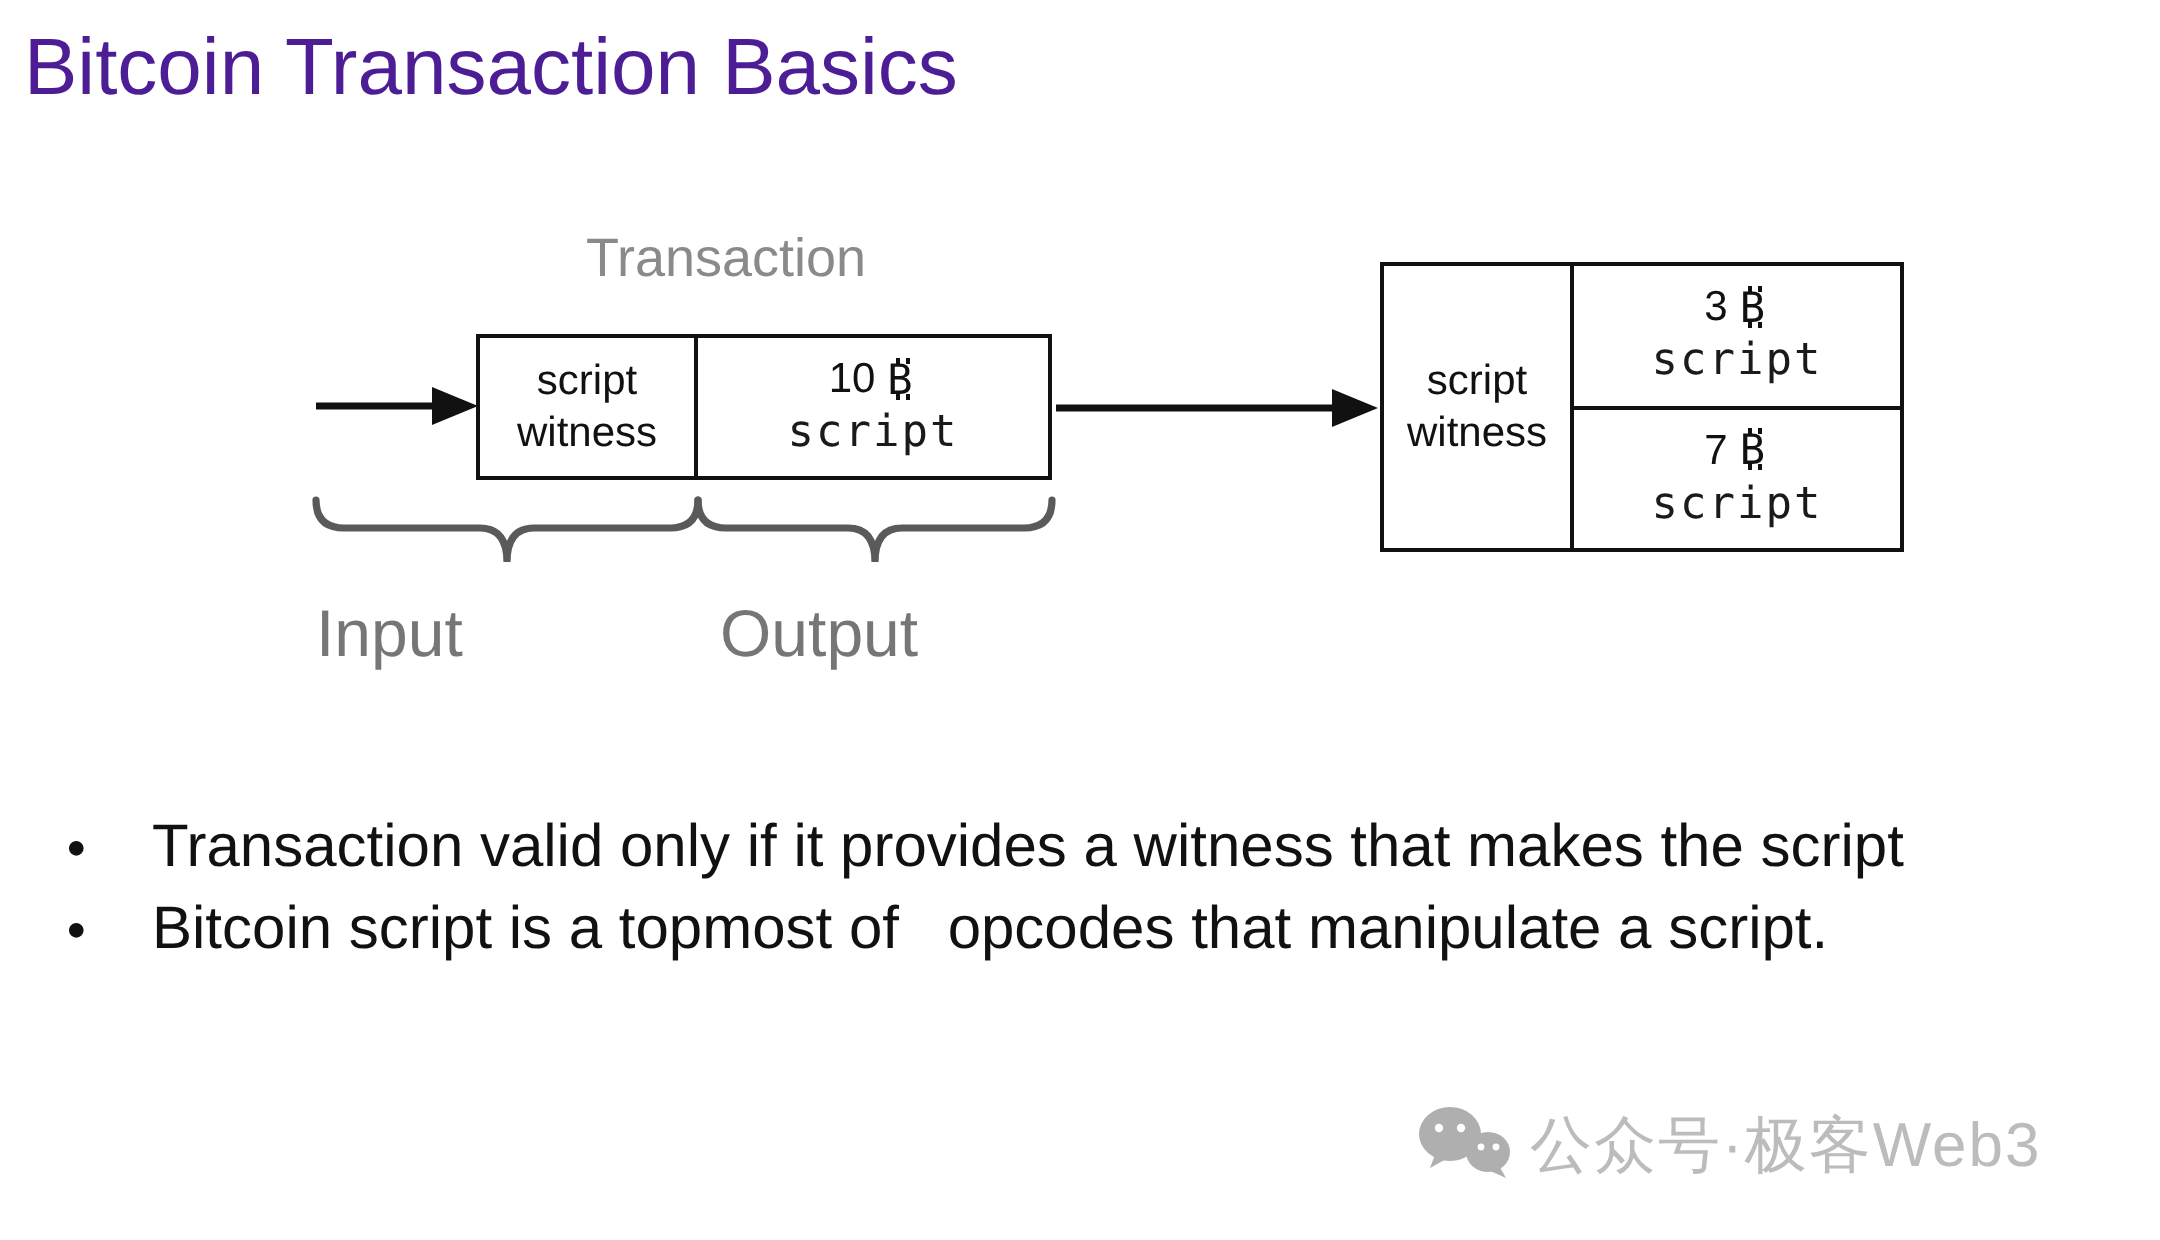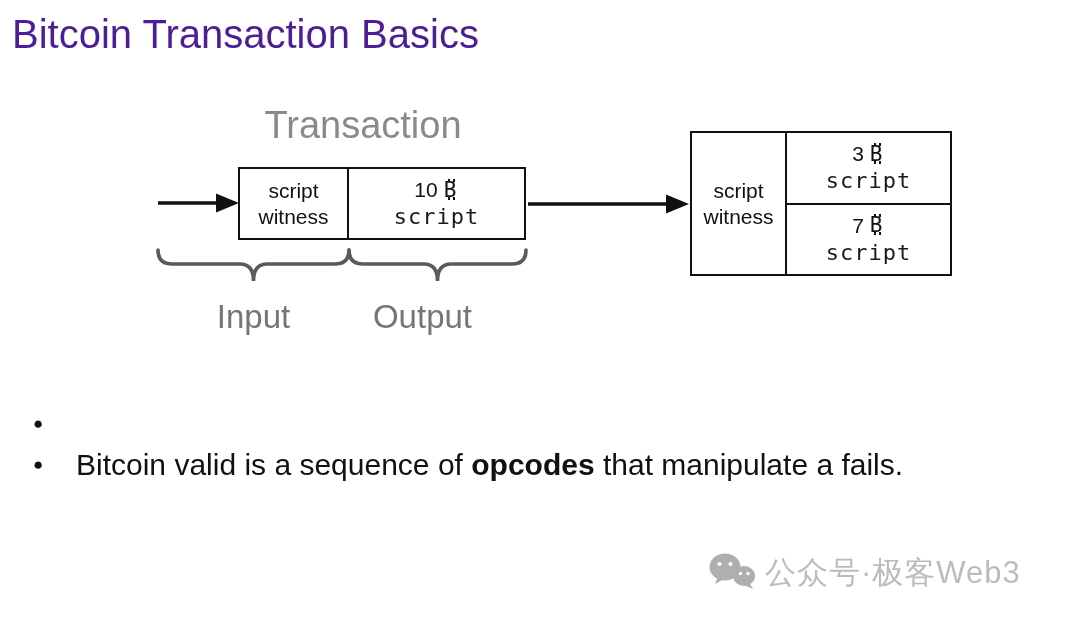--- a/index.html
+++ b/index.html
@@ -8,22 +8,22 @@
     background:#ffffff;font-family:"Liberation Sans",sans-serif;color:#111;
   }
   
   .slide-title{
     position:absolute;left:12px;top:12px;font-size:40px;line-height:44px;
     color:#4c1d95;letter-spacing:0;
   }
   
   .diagram{position:absolute;left:0;top:0;width:1080px;height:360px;}
   .tx-caption{
-    position:absolute;left:238px;top:104px;width:250px;text-align:center;
-    font-size:38px;color:#8a8a8a;
+    position:absolute;left:238px;top:114px;width:250px;text-align:center;
+    font-size:27px;color:#8a8a8a;
   }
   .svg-layer{position:absolute;left:0;top:0;width:1080px;height:360px;}
   .box{position:absolute;border:2.5px solid #111;display:flex;box-sizing:border-box;background:#fff;}
   .tx-box{left:238px;top:167px;width:288px;height:73px;}
   .spent-box{left:690px;top:131px;width:262px;height:145px;}
   .cell{display:flex;flex-direction:column;align-items:center;justify-content:center;box-sizing:border-box;}
   .cell-divider-r{border-right:2.5px solid #111;}
   .witness-cell-tx{width:109px;}
   .out-cell-tx{flex:1;}
   .witness-cell-spent{width:95px;}
@@ -36,34 +36,34 @@
   
   .btc{position:relative;display:inline-block;width:16px;height:23px;}
   .btc::before{
     content:"B";position:absolute;left:1px;top:0;
     font-family:"DejaVu Sans Mono","Liberation Mono",monospace;font-size:21px;line-height:23px;color:#111;
   }
   .btc::after{
     content:"";position:absolute;top:0px;left:5px;width:2px;height:3px;background:#111;
     box-shadow:5px 0 0 #111,0 18px 0 #111,5px 18px 0 #111;
   }
-  .brace-label{position:absolute;top:298px;text-align:center;font-size:33px;color:#767676;}
+  .brace-label{position:absolute;top:298px;text-align:left;font-size:33px;color:#767676;}
   .label-input{left:158px;width:191px;}
-  .label-output{left:334px;width:177px;}
+  .label-output{left:360px;width:177px;}
   
   .bullet-list{
     position:absolute;left:31px;top:403px;width:1045px;margin:0;padding:0;list-style:none;
     font-size:30px;line-height:41px;color:#111;z-index:2;
   }
   .bullet-list li{position:relative;padding-left:45px;white-space:nowrap;}
   .bullet-list li::before{
     content:"●";position:absolute;left:2px;top:0;font-size:17px;line-height:41px;color:#111;
   }
   .seg-n{font-weight:400;}
-  .seg-b{font-weight:700;}
+  .seg-b{font-weight:400;margin-left:16px;}
   .seg-c{font-family:"DejaVu Sans Mono","Liberation Mono",monospace;font-size:27px;line-height:1;}
   
   .watermark{
     position:absolute;left:708px;top:551px;display:flex;align-items:center;gap:7px;z-index:1;
   }
   .wm-text{font-size:31px;color:#bcbcbc;letter-spacing:1px;}
 </style>
 </head>
 <body>
 
@@ -141,15 +141,15 @@
       <ellipse cx="36" cy="25" rx="11" ry="10" fill="#9c9c9c"></ellipse>
       <polygon points="45,38 41,31 36,34" fill="#9c9c9c"></polygon>
       <circle cx="32.5" cy="22.5" r="1.7" fill="#fff"></circle>
       <circle cx="40" cy="22.5" r="1.7" fill="#fff"></circle>
     </g>
   </svg>
   <span class="wm-text">公众号·极客Web3</span>
 </div>
 
 <ul class="bullet-list">
-    <li><br></li>
-    <li><span class="seg-n">Bitcoin valid is a sequence of </span><span class="seg-b">opcodes</span><span class="seg-n"> that manipulate a fails.</span></li>
+    <li><span class="seg-n">Transaction valid only if it provides a witness that makes the script</span><br></li>
+    <li><span class="seg-n">Bitcoin script is a topmost of </span><span class="seg-b">opcodes</span><span class="seg-n"> that manipulate a script.</span></li>
   </ul>
 
 </body></html>

